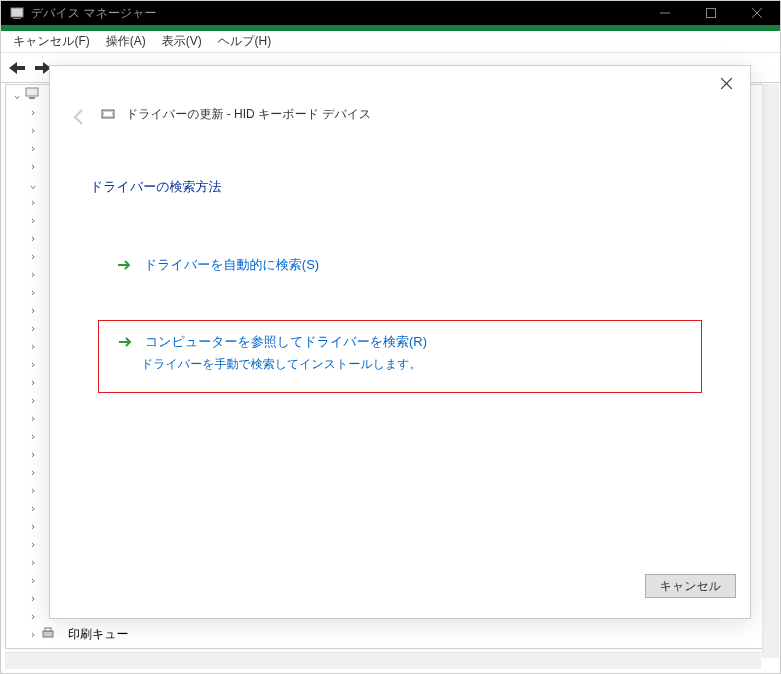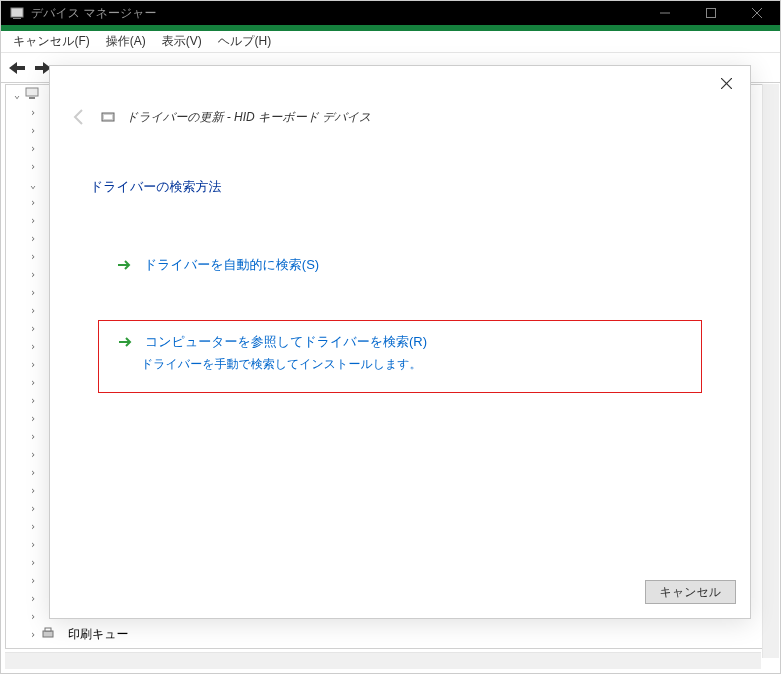--- a/index.html
+++ b/index.html
@@ -120,24 +120,23 @@
       width: 28px;
       height: 22px;
       display: flex;
       align-items: center;
       justify-content: center;
       font-size: 14px;
       color: #333333;
     }
     .modal-header {
       display: flex;
-      align-items: center;
+      align-items: flex-start;
       padding: 40px 24px 0 18px;
       gap: 10px;
-      font-style: italic;
     }
     .back-arrow {
       width: 22px;
       height: 22px;
       color: #cccccc;
       display: flex;
       align-items: center;
       justify-content: center;
     }
     .header-icon {
@@ -179,21 +178,21 @@
     }
     .option-desc {
       color: #0066cc;
       font-size: 12px;
       line-height: 1.6;
       padding-left: 24px;
       padding-top: 4px;
     }
     .modal-footer {
       position: absolute;
-      bottom: 14px;
+      bottom: 20px;
       right: 14px;
     }
     .btn {
       min-width: 88px;
       height: 24px;
       padding: 0 14px;
       border: 1px solid #adadad;
       background: #e1e1e1;
       font-size: 12px;
       color: #333333;

